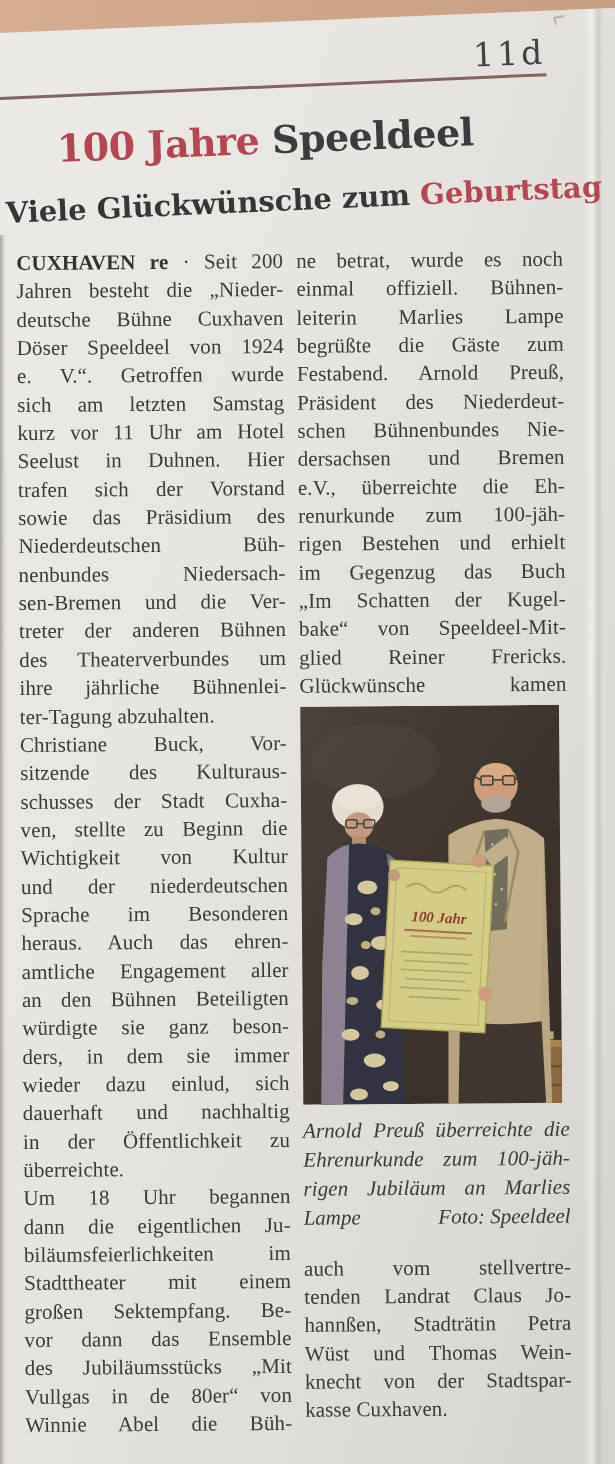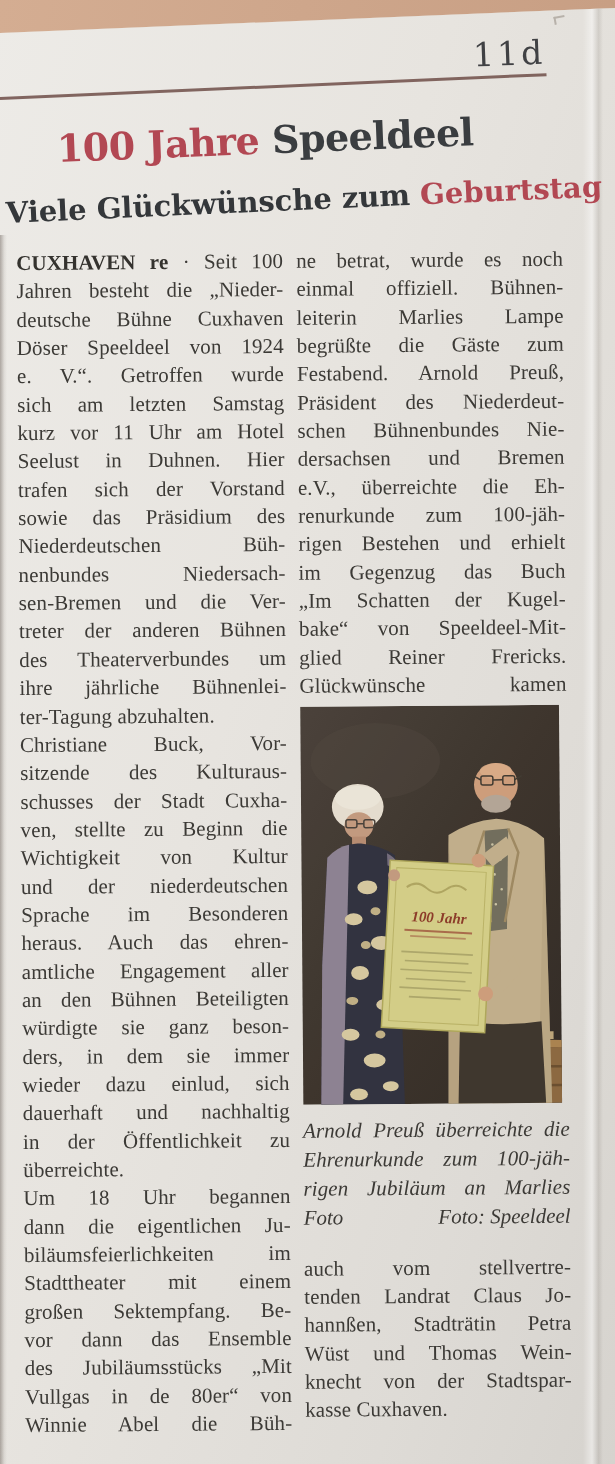--- a/index.html
+++ b/index.html
@@ -93,21 +93,21 @@
   <div class="pageno">11d</div>
   <div class="rule"></div>
 
   <h1 class="headline"><span class="accent">100 Jahre</span><span> Speeldeel</span></h1>
 
   <h2 class="subhead"><span>Viele Glückwünsche zum </span><span class="accent">Geburtstag</span></h2>
 
   <div class="columns">
     <div class="col">
         <div>
-          <div class="line"><span class="b">CUXHAVEN re</span><span> · Seit 100</span></div>
+          <div class="line"><span class="b">CUXHAVEN re</span><span> · Seit 200</span></div>
           <div class="line"><span>Jahren besteht die „Nieder-</span></div>
           <div class="line"><span>deutsche Bühne Cuxhaven</span></div>
           <div class="line"><span>Döser Speeldeel von 1924</span></div>
           <div class="line"><span>e. V.“. Getroffen wurde</span></div>
           <div class="line"><span>sich am letzten Samstag</span></div>
           <div class="line"><span>kurz vor 11 Uhr am Hotel</span></div>
           <div class="line"><span>Seelust in Duhnen. Hier</span></div>
           <div class="line"><span>trafen sich der Vorstand</span></div>
           <div class="line"><span>sowie das Präsidium des</span></div>
           <div class="line"><span>Niederdeutschen Büh-</span></div>
@@ -273,21 +273,21 @@
       </svg>
 
       <div class="caption">
           <div>
             <div class="line"><span>Arnold Preuß überreichte die</span></div>
             <div class="line"><span>Ehrenurkunde zum 100-jäh-</span></div>
             <div class="line"><span>rigen Jubiläum an Marlies</span></div>
           </div>
         </div>
       <div class="caption-last">
-        <span>Foto</span>
+        <span>Lampe</span>
         <span>Foto: Speeldeel</span>
       </div>
 
       <div class="col-bottom">
           <div>
             <div class="line"><span>auch vom stellvertre-</span></div>
             <div class="line"><span>tenden Landrat Claus Jo-</span></div>
             <div class="line"><span>hannßen, Stadträtin Petra</span></div>
             <div class="line"><span>Wüst und Thomas Wein-</span></div>
             <div class="line"><span>knecht von der Stadtspar-</span></div>

